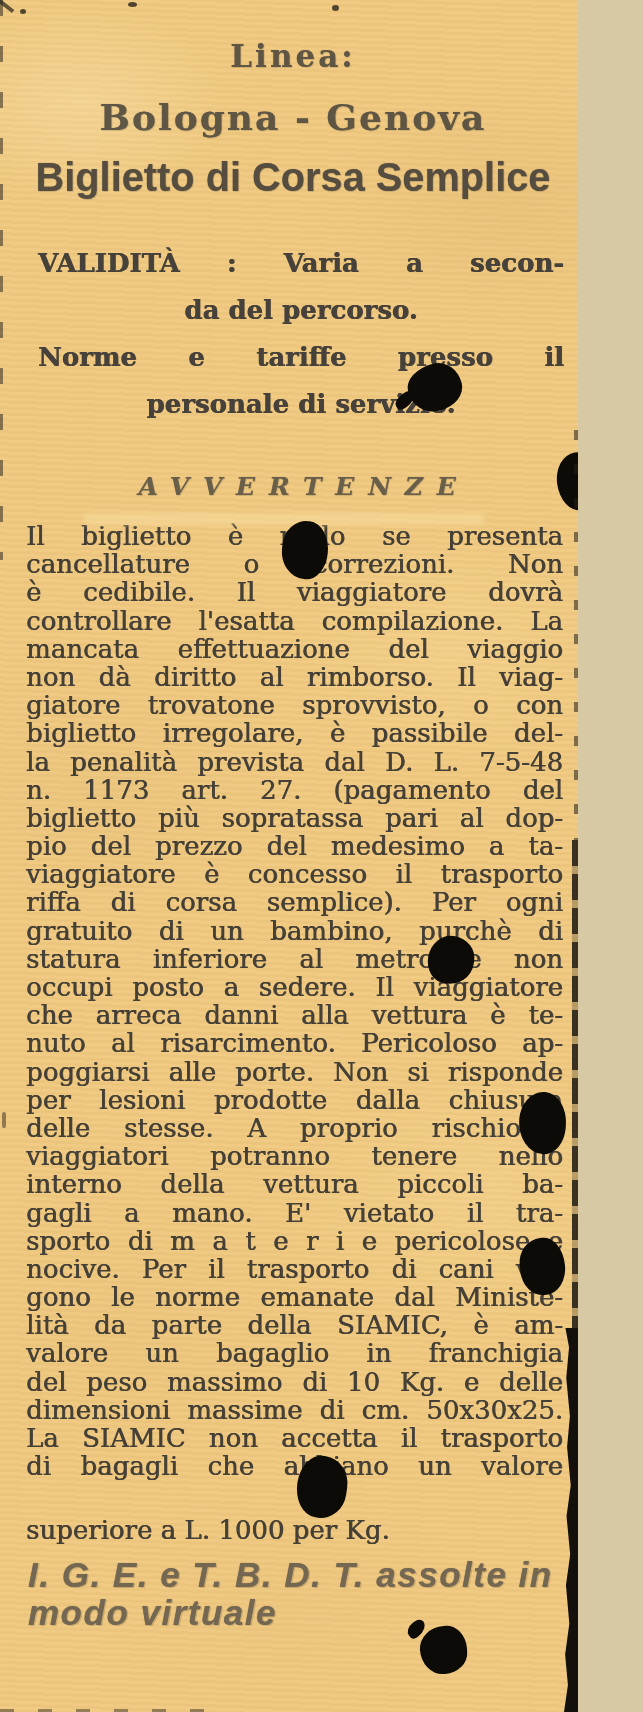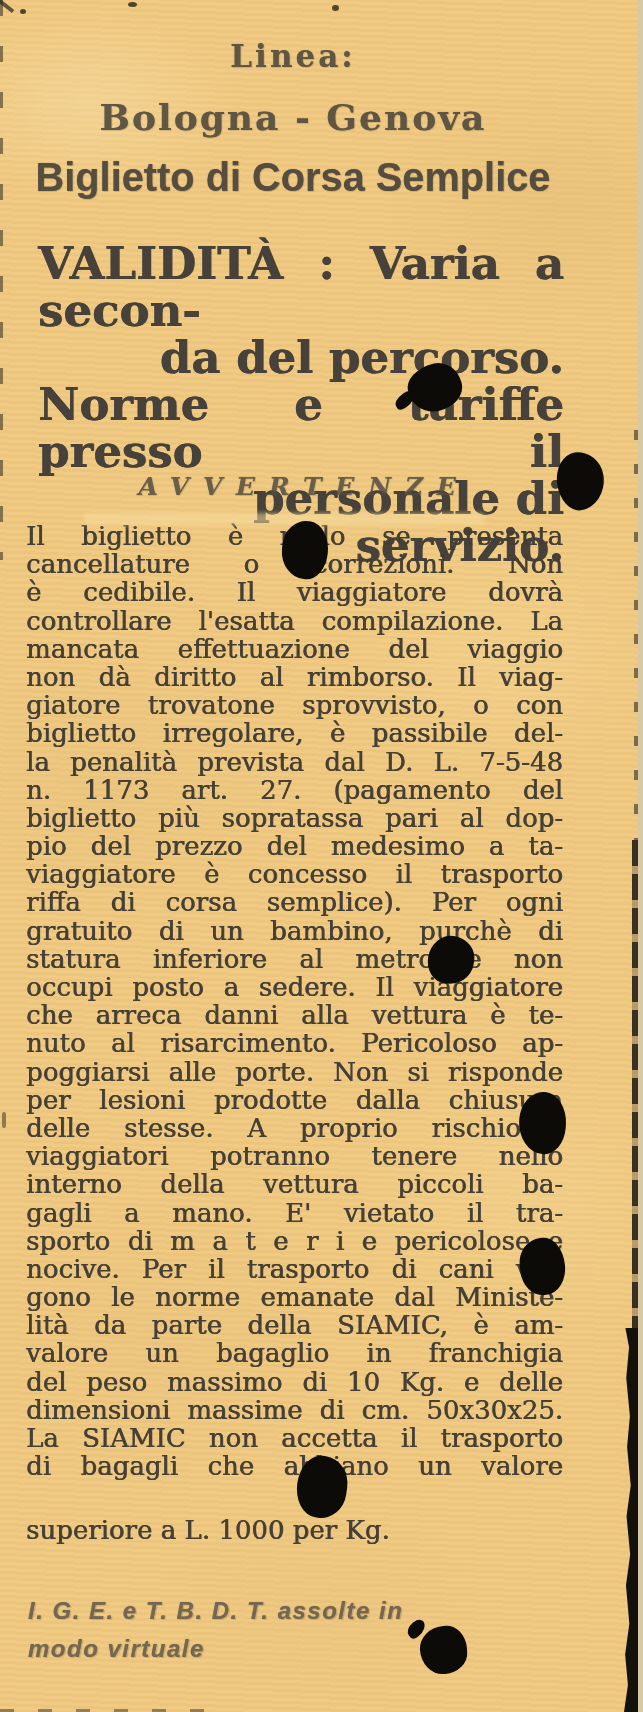--- a/index.html
+++ b/index.html
@@ -1,18 +1,18 @@
 <!DOCTYPE html>
 <html><head>
 <meta charset="utf-8">
 <style>
   html,body{margin:0;padding:0;}
   body{width:643px;height:1712px;overflow:hidden;background:#d8c9a5;}
   .paper{
-    position:relative;width:638px;height:1712px;overflow:hidden;
+    position:relative;width:578px;height:1712px;overflow:hidden;
     background-color:#f0c980;
     background-image:
       radial-gradient(ellipse 240px 160px at 14% 6%,  rgba(255,240,196,.28), transparent 62%),
       radial-gradient(ellipse 300px 200px at 88% 12%, rgba(216,178,108,.26), transparent 62%),
       radial-gradient(ellipse 320px 240px at 18% 46%, rgba(222,186,116,.22), transparent 62%),
       radial-gradient(ellipse 260px 200px at 78% 38%, rgba(252,228,168,.22), transparent 62%),
       radial-gradient(ellipse 340px 260px at 24% 78%, rgba(224,186,114,.20), transparent 62%),
       radial-gradient(ellipse 280px 220px at 82% 70%, rgba(250,226,164,.20), transparent 62%),
       radial-gradient(ellipse 300px 200px at 50% 94%, rgba(228,190,120,.22), transparent 62%),
       repeating-linear-gradient(2deg, rgba(120,95,50,.035) 0 3px, rgba(255,235,190,.05) 3px 6px);
@@ -23,45 +23,45 @@
   .soft { text-shadow:.6px 0 0 rgba(64,58,48,.85), 0 .4px 0 rgba(64,58,48,.45); }
 
   
   .header{position:absolute;left:0;top:38px;width:586px;text-align:center;}
   .linea{font-size:31px;font-weight:bold;letter-spacing:3px;color:#4c463c;opacity:.88;}
   .route{font-size:36px;font-weight:bold;letter-spacing:2px;color:#4c463c;opacity:.88;margin-top:22px;}
   .title{font-family:"Liberation Sans","DejaVu Sans",sans-serif;font-size:41px;font-weight:bold;
          color:#49433a;margin-top:16px;letter-spacing:0;transform:scaleX(.97);transform-origin:center;opacity:.92;}
 
   
-  .validity{position:absolute;left:38px;top:240px;width:526px;font-size:45px;font-weight:bold;
+  .validity{position:absolute;left:38px;top:240px;width:526px;font-size:26px;font-weight:bold;
             line-height:47px;color:#46413a;}
-  .validity .vline{text-align:right;}
+  .validity .vline{text-align:center;}
   .validity .vline:nth-child(1),
   .validity .vline:nth-child(3){text-align:justify;text-align-last:justify;}
 
   
   .avvertenze{position:absolute;left:4px;top:472px;width:600px;text-align:center;
               font-style:italic;font-weight:bold;font-size:25px;letter-spacing:.55em;
               color:#534d40;opacity:.85;}
 
   
   .notices{position:absolute;left:26px;top:522px;width:537px;font-size:26px;line-height:28.2px;
            color:#454037;}
   .notices .bline{height:28.2px;text-align:justify;text-align-last:justify;white-space:nowrap;
                   text-align-last:justify;}
   .notices .bline{white-space:normal;}
   .notices .bline:last-child{text-align-last:left;margin-top:36px;}
 
   
   .taxnote{position:absolute;left:28px;top:1556px;width:560px;
            font-family:"Liberation Sans","DejaVu Sans",sans-serif;
-           font-style:italic;font-weight:bold;font-size:24px;line-height:38px;
+           font-style:italic;font-weight:bold;font-size:35px;line-height:38px;
            letter-spacing:1.5px;color:#5a5349;opacity:.82;
-           text-shadow:0 0 1px rgba(80,72,58,.7), 1.5px 1px 0 rgba(90,80,64,.25);margin-top:36px;}
+           text-shadow:0 0 1px rgba(80,72,58,.7), 1.5px 1px 0 rgba(90,80,64,.25);}
 
   
   .blot{position:absolute;background:#0d0b08;}
   .blot-tail{position:absolute;background:#0d0b08;}
   .streak{position:absolute;left:84px;top:513px;width:400px;height:12px;
           background:rgba(247,221,158,.55);filter:blur(2px);}
   .edge-left{position:absolute;left:0;top:0;width:3px;height:560px;
     background:repeating-linear-gradient(to bottom, rgba(45,40,30,.55) 0 16px, transparent 16px 46px);}
   .corner-mark{position:absolute;left:-3px;top:4px;width:18px;height:4px;background:rgba(40,35,26,.7);
     transform:rotate(38deg);}

